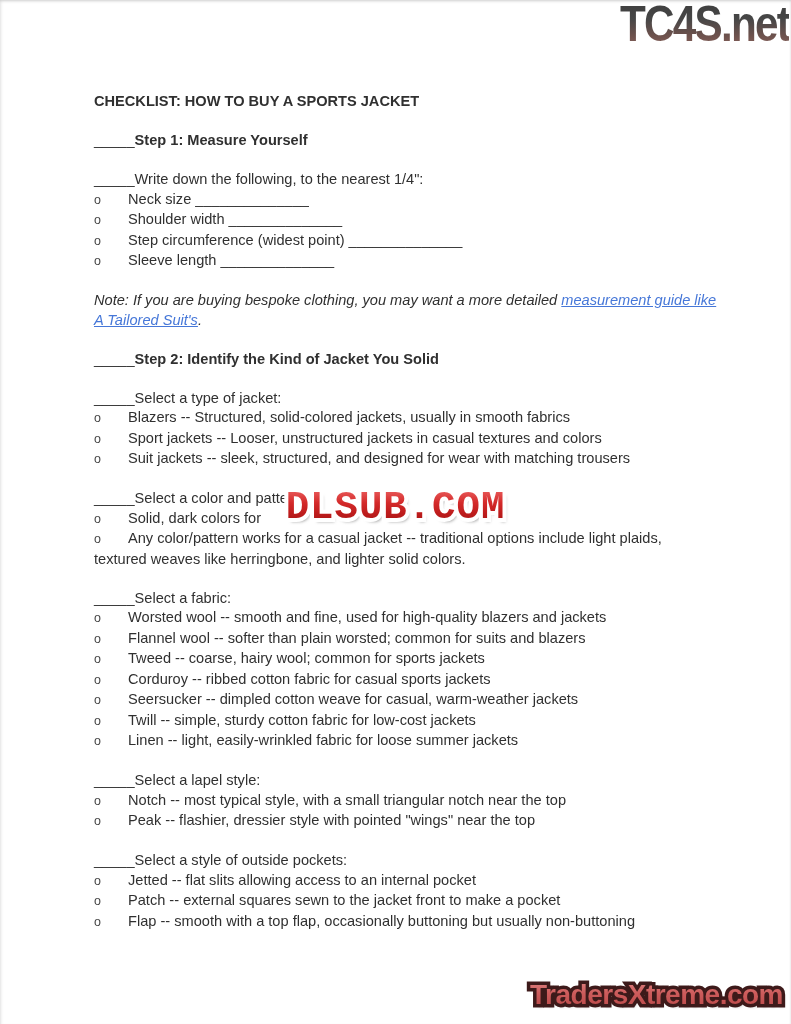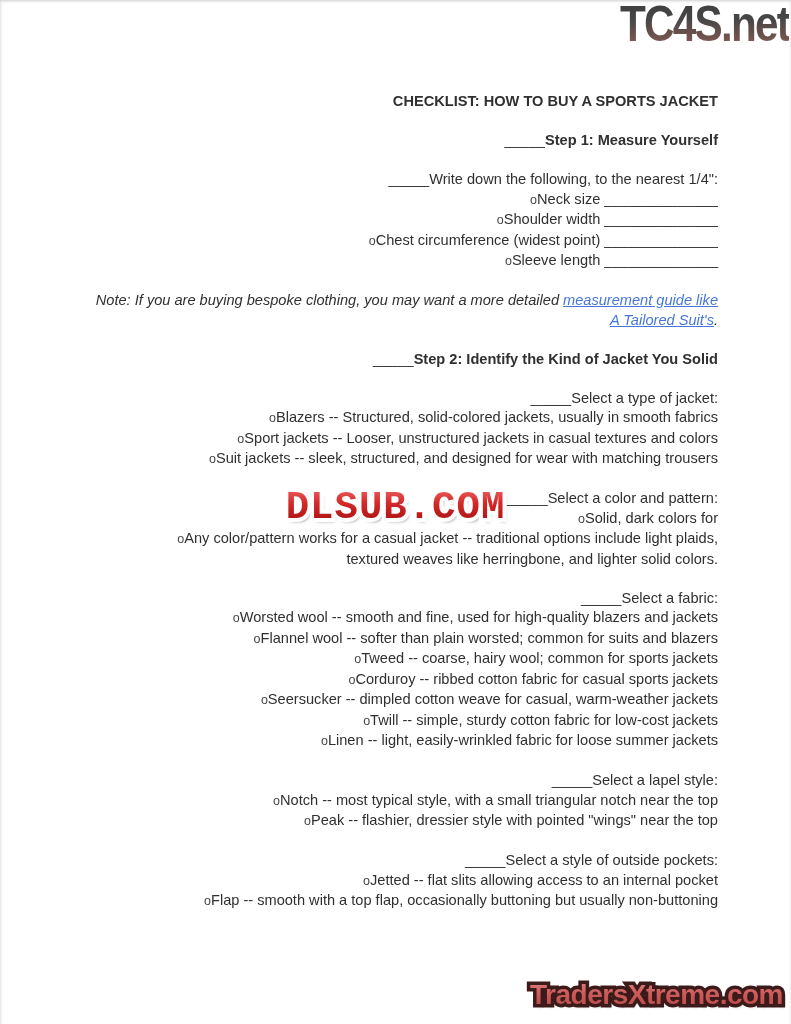--- a/index.html
+++ b/index.html
@@ -11,21 +11,20 @@
     font-family:"Liberation Sans", sans-serif;
     color:#303030;
     box-shadow: inset 0 3px 3px -2px #cccccc, inset 3px 0 3px -2px #e3e3e3, inset -2px 0 2px -1px #efefef;
   }
   .content{
     position:absolute;
     left:94px; top:92px;
     width:624px;
     font-size:14.6px;
     line-height:19.5px;
-    text-align:right;
   }
   .line{min-height:19.5px;}
   .sp{height:19.5px;}
   .title{font-weight:bold;}
   .heading .bold{font-weight:bold;margin-top:32px;}
   .blankrun{letter-spacing:0;}
   .li .marker{
     display:inline-block;
     width:34px;
     font-size:12.5px;
@@ -119,21 +118,21 @@
 
     <div class="line title">CHECKLIST: HOW TO BUY A SPORTS JACKET</div>
     <div class="sp"></div>
 
     <div class="line heading"><span class="blankrun">_____</span><span class="bold">Step 1: Measure Yourself</span></div>
     <div class="sp"></div>
 
     <div class="line">_____Write down the following, to the nearest 1/4":</div>
     <div class="li line"><span class="marker">o</span><span>Neck size ______________</span></div>
     <div class="li line"><span class="marker">o</span><span>Shoulder width ______________</span></div>
-    <div class="li line"><span class="marker">o</span><span>Chest circumference (widest point) ______________</span></div>
+    <div class="li line"><span class="marker">o</span><span>Step circumference (widest point) ______________</span></div>
     <div class="li line"><span class="marker">o</span><span>Sleeve length ______________</span></div>
     <div class="sp"></div>
 
     <div class="note"><span>Note: If you are buying bespoke clothing, you may want a more detailed </span><a class="link">measurement guide like A Tailored Suit's</a><span>.</span></div>
     <div class="sp"></div>
 
     <div class="line heading"><span class="blankrun">_____</span><span class="bold">Step 2: Identify the Kind of Jacket You Solid</span></div>
     <div class="sp"></div>
 
     <div class="line">_____Select a type of jacket:</div>
@@ -157,20 +156,21 @@
     <div class="li line"><span class="marker">o</span><span>Linen -- light, easily-wrinkled fabric for loose summer jackets</span></div>
     <div class="sp"></div>
 
     <div class="line">_____Select a lapel style:</div>
     <div class="li line"><span class="marker">o</span><span>Notch -- most typical style, with a small triangular notch near the top</span></div>
     <div class="li line"><span class="marker">o</span><span>Peak -- flashier, dressier style with pointed "wings" near the top</span></div>
     <div class="sp"></div>
 
     <div class="line">_____Select a style of outside pockets:</div>
     <div class="li line"><span class="marker">o</span><span>Jetted -- flat slits allowing access to an internal pocket</span></div>
+    <div class="li line"><span class="marker">o</span><span>Patch -- external squares sewn to the jacket front to make a pocket</span></div>
     <div class="li line"><span class="marker">o</span><span>Flap -- smooth with a top flap, occasionally buttoning but usually non-buttoning</span></div>
 
   </div>
 
   <div class="wm-stamp">
     <span class="stroke">DLSUB.COM</span>
     <span class="fill">DLSUB.COM</span>
   </div>
 
   <div class="wm-bottom">

